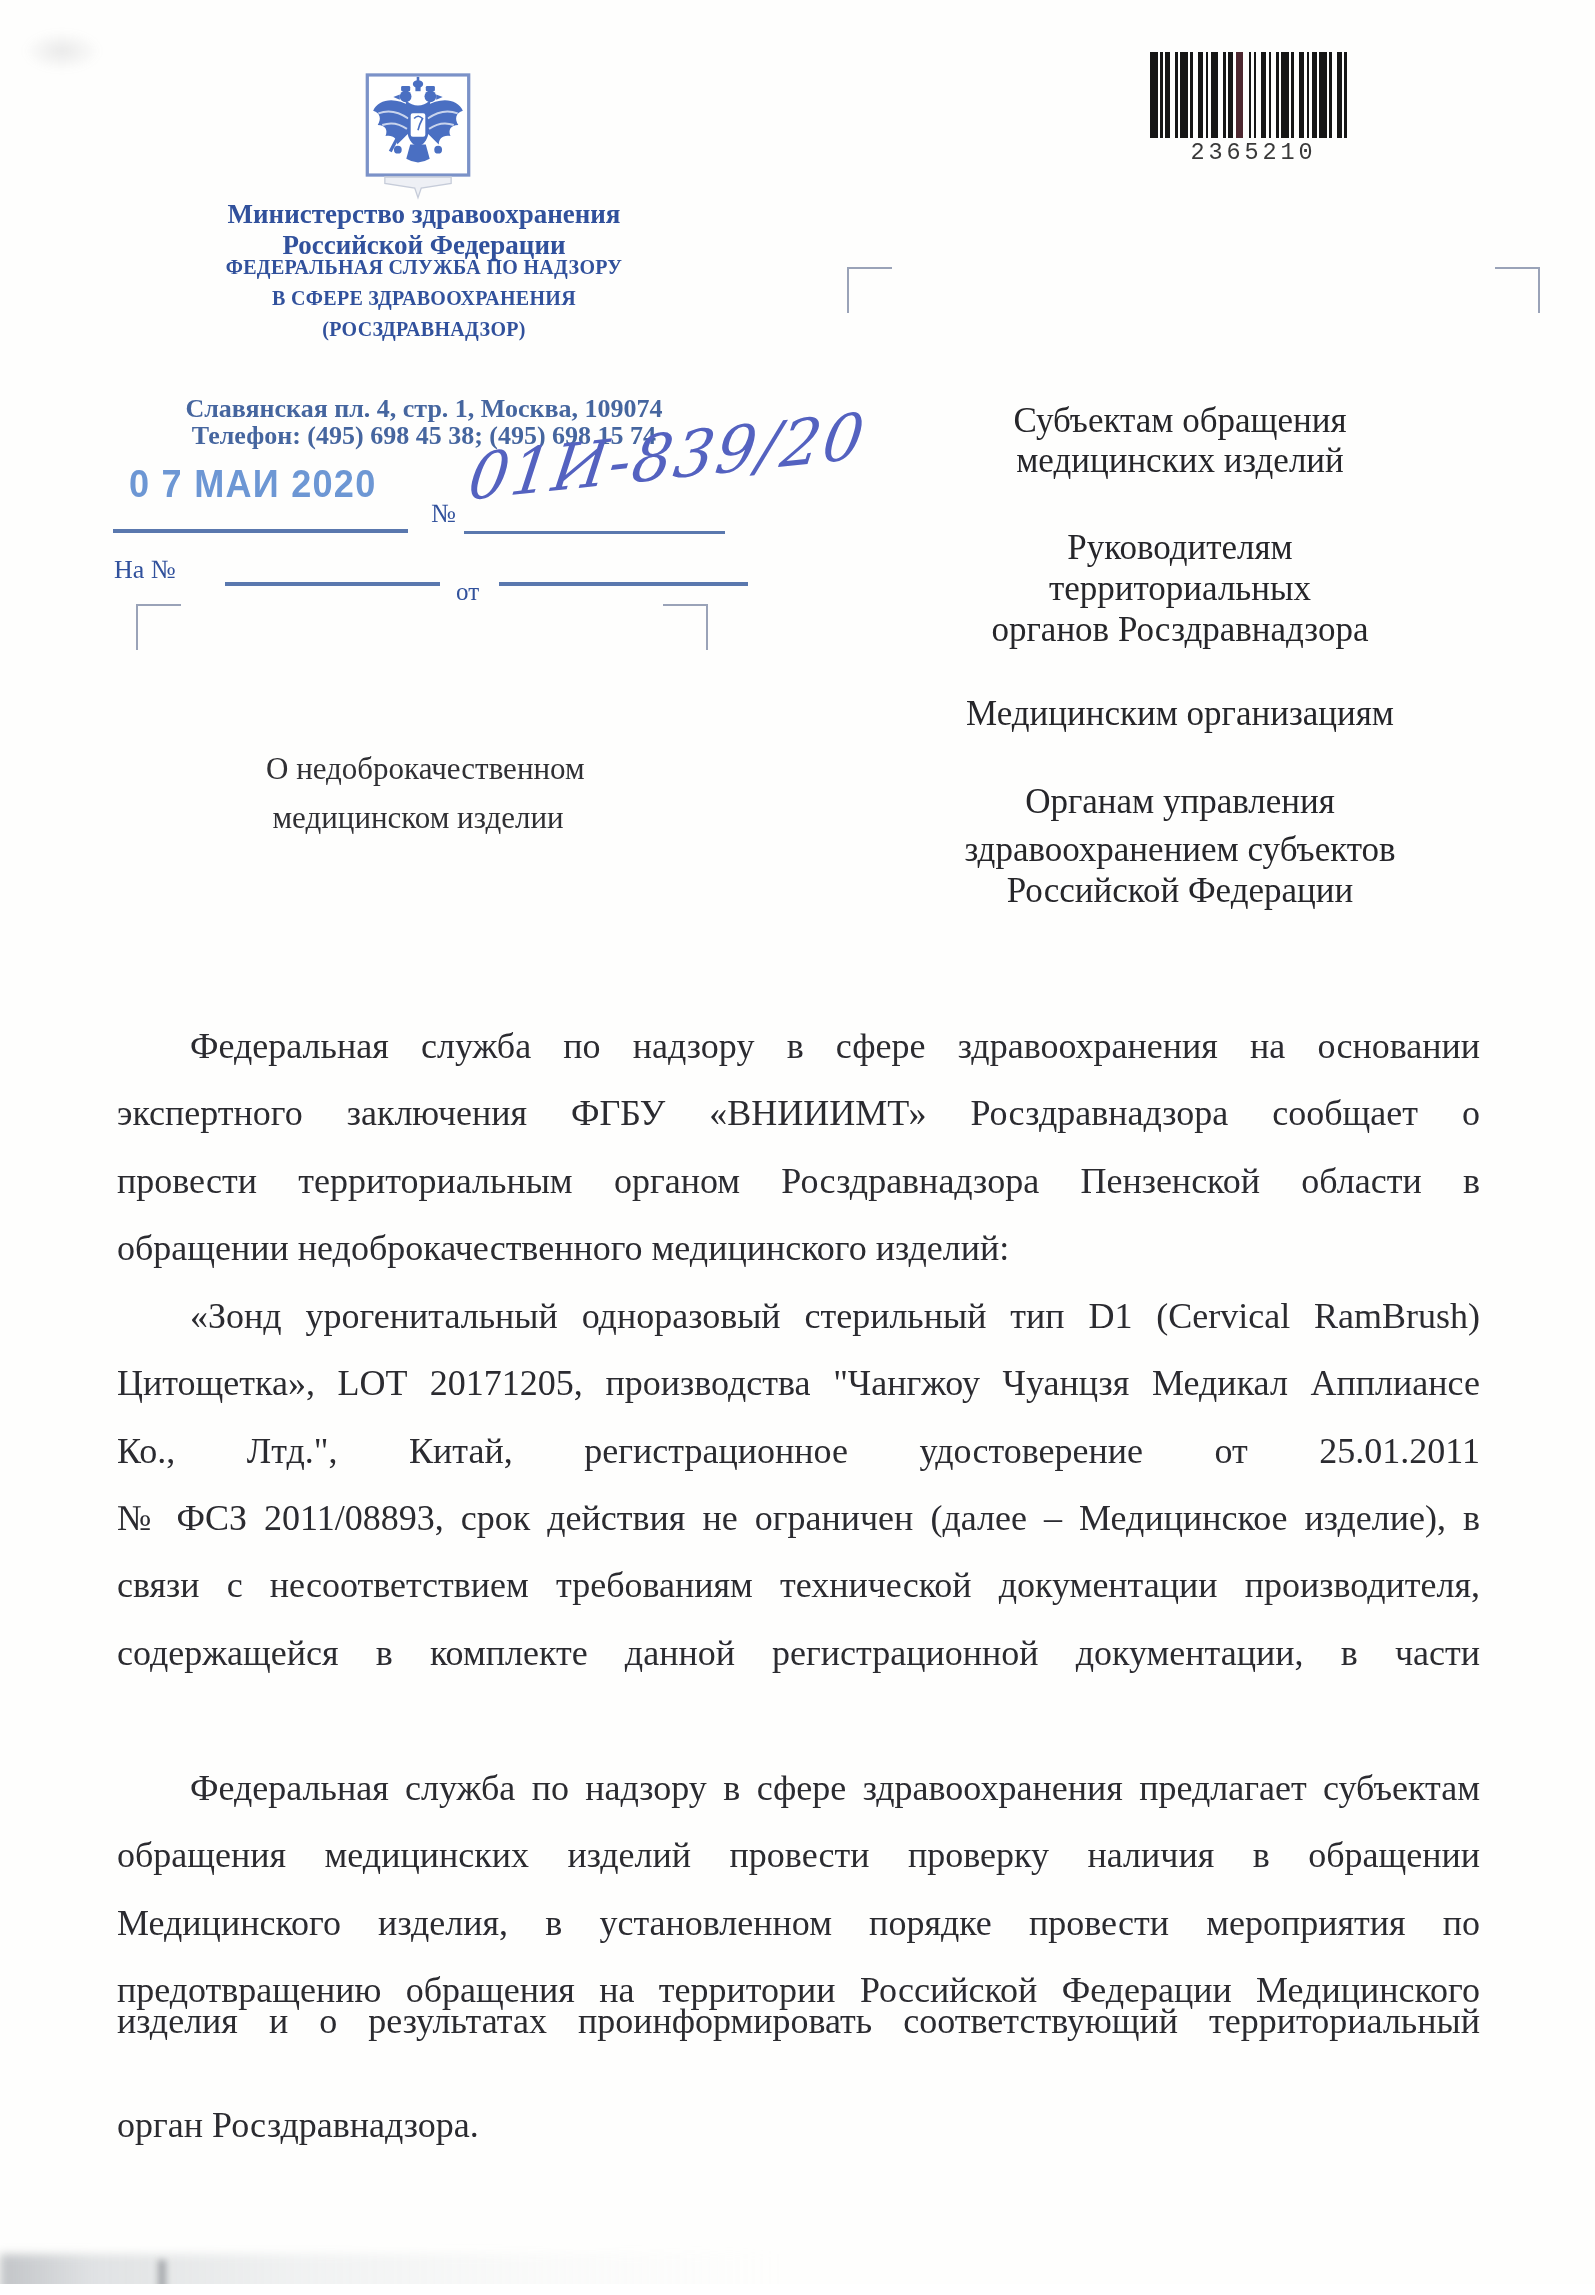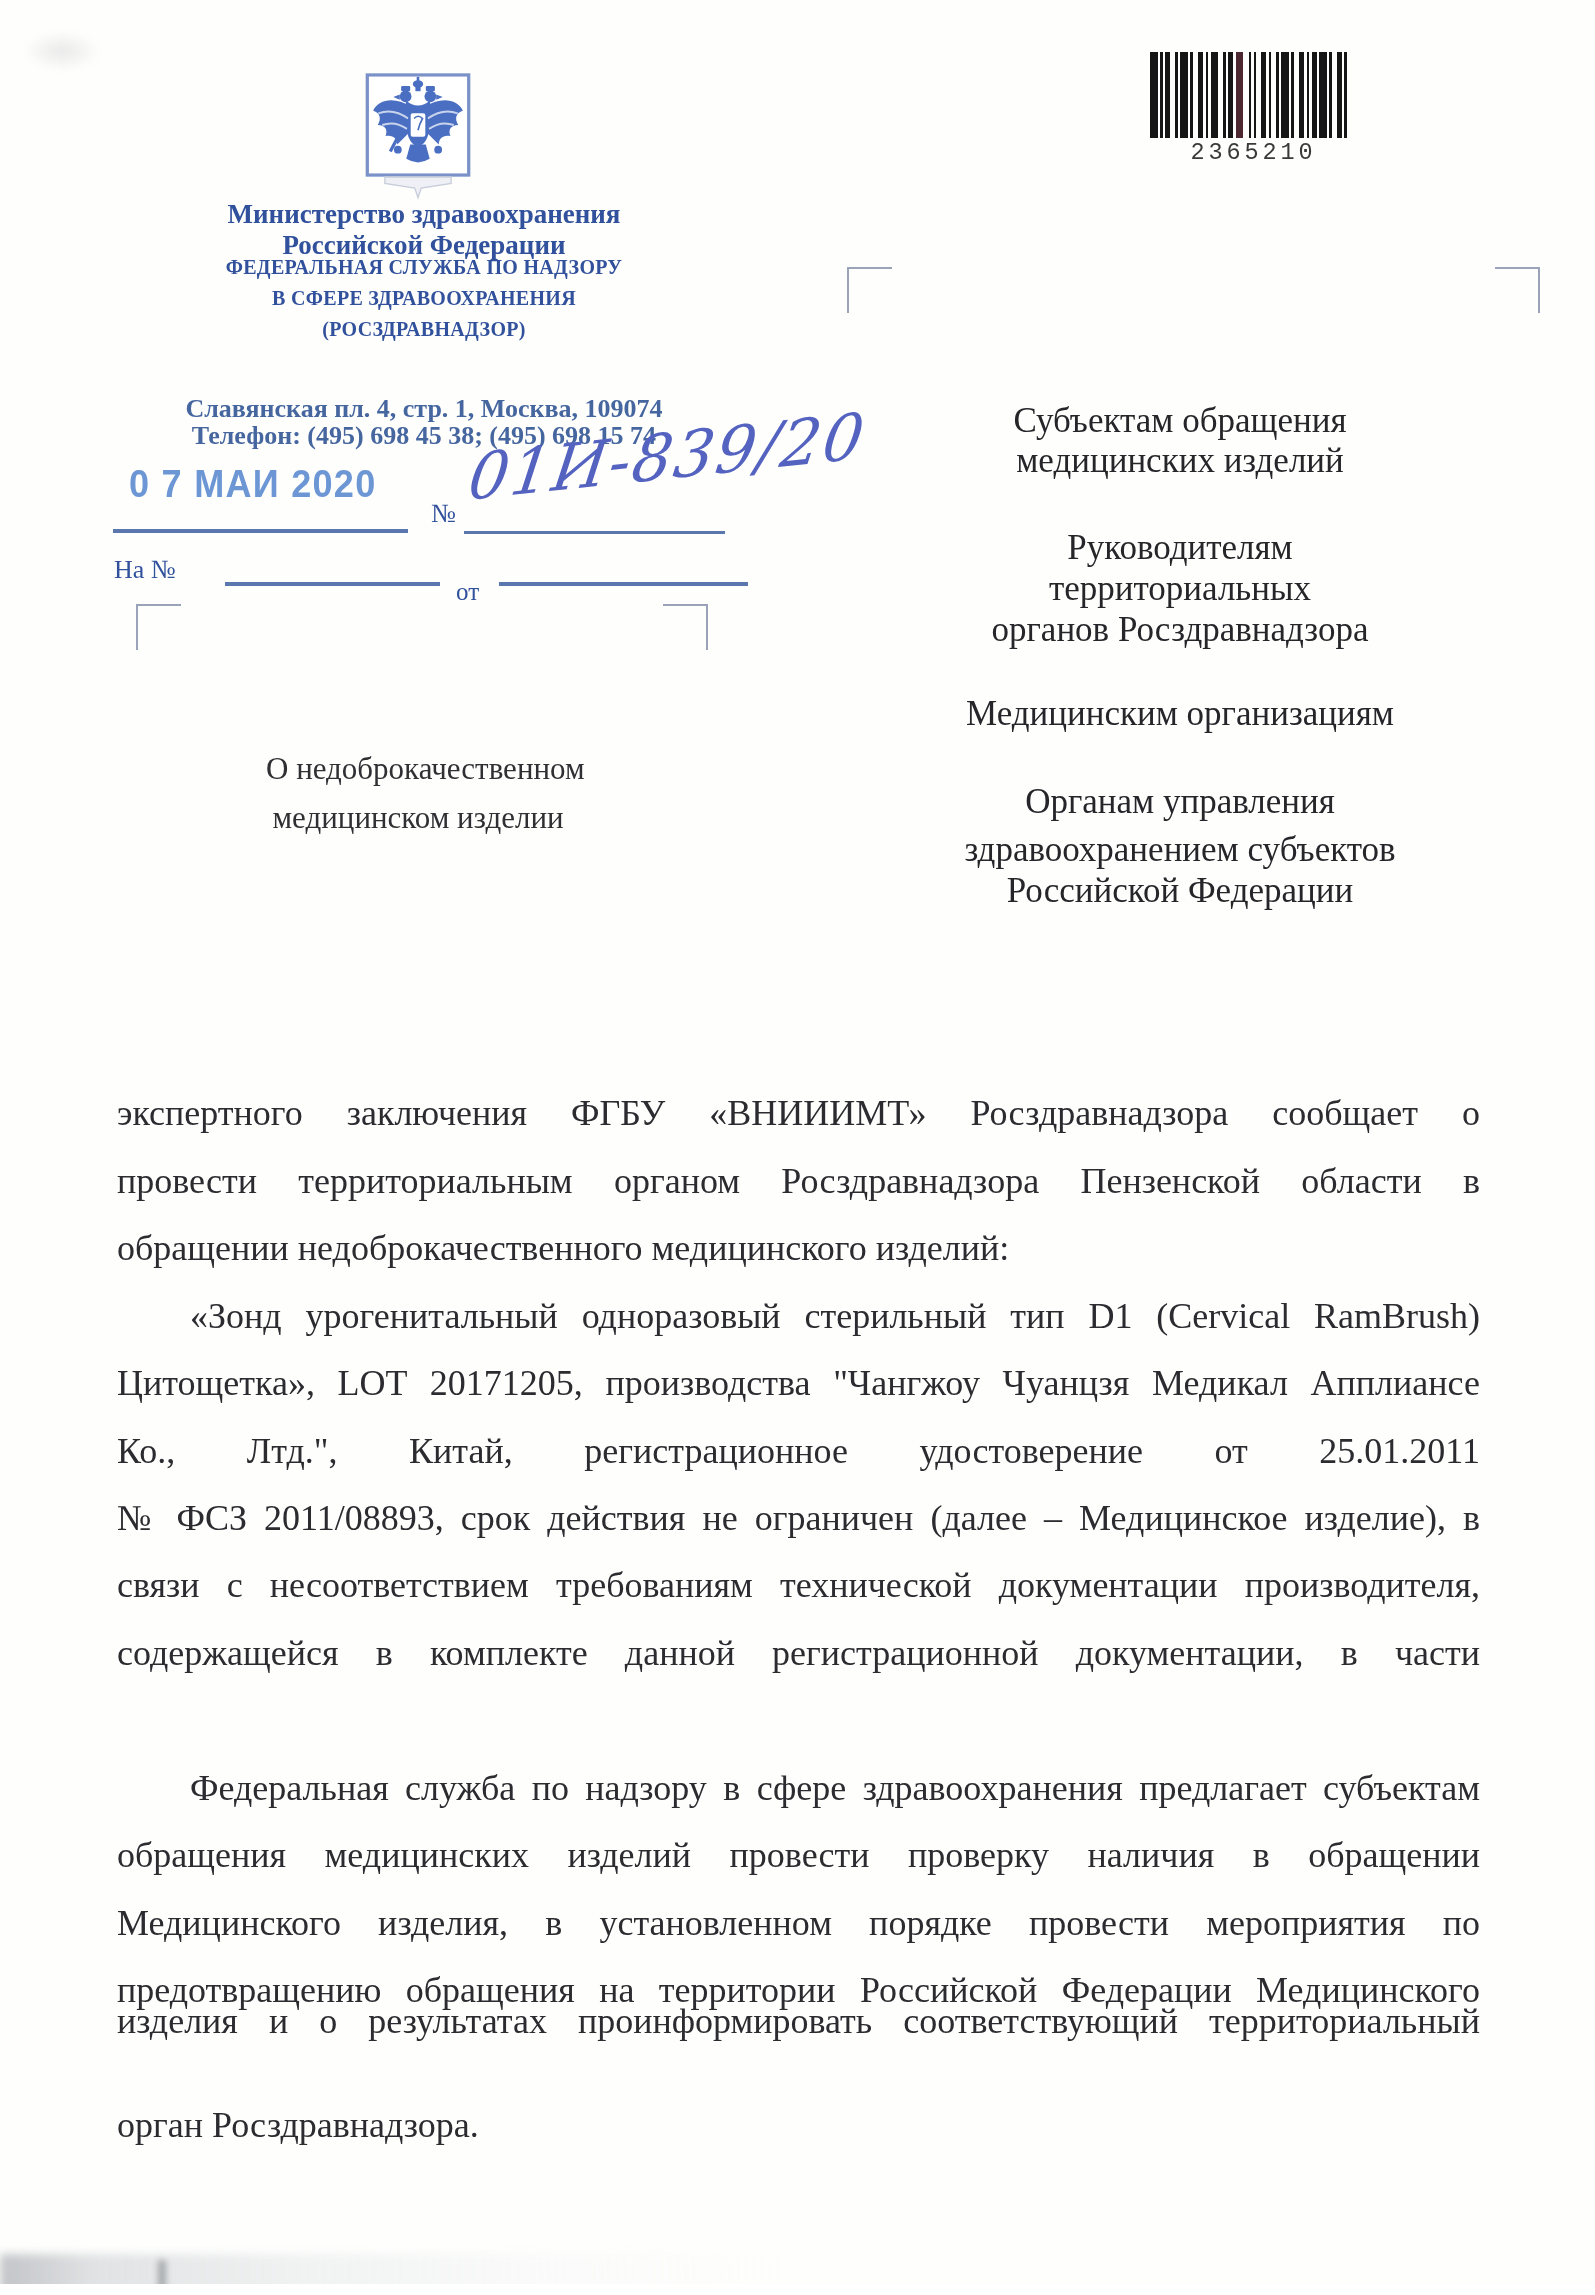--- a/index.html
+++ b/index.html
@@ -251,20 +251,21 @@
   <div class="abs addressee" style="top:569px">территориальных</div>
   <div class="abs addressee" style="top:610px">органов Росздравнадзора</div>
   <div class="abs addressee" style="top:694px">Медицинским организациям</div>
   <div class="abs addressee" style="top:782px">Органам управления</div>
   <div class="abs addressee" style="top:830px">здравоохранением субъектов</div>
   <div class="abs addressee" style="top:871px">Российской Федерации</div>
 
   <div class="abs subject-line" style="top:751px">О недоброкачественном</div>
   <div class="abs subject-line" style="top:800px;padding-left:6.5px">медицинском изделии</div>
 
+  <div class="abs bline j i" style="top:1023px">Федеральная служба по надзору в сфере здравоохранения на основании</div>
   <div class="abs bline j" style="top:1090px">экспертного заключения ФГБУ «ВНИИИМТ» Росздравнадзора сообщает о</div>
   <div class="abs bline j" style="top:1158px">провести территориальным органом Росздравнадзора Пензенской области в</div>
   <div class="abs bline e" style="top:1225px">обращении недоброкачественного медицинского изделий:</div>
   <div class="abs bline j i" style="top:1293px">«Зонд урогенитальный одноразовый стерильный тип D1 (Cervical RamBrush)</div>
   <div class="abs bline j" style="top:1360px">Цитощетка», LOT 20171205, производства "Чангжоу Чуанцзя Медикал Апплиансе</div>
   <div class="abs bline j" style="top:1428px">Ко., Лтд.", Китай, регистрационное удостоверение от 25.01.2011</div>
   <div class="abs bline j" style="top:1495px">№ ФСЗ 2011/08893, срок действия не ограничен (далее – Медицинское изделие), в</div>
   <div class="abs bline j" style="top:1562px">связи с несоответствием требованиям технической документации производителя,</div>
   <div class="abs bline j" style="top:1630px">содержащейся в комплекте данной регистрационной документации, в части</div>
   <div class="abs bline j i" style="top:1765px">Федеральная служба по надзору в сфере здравоохранения предлагает субъектам</div>

